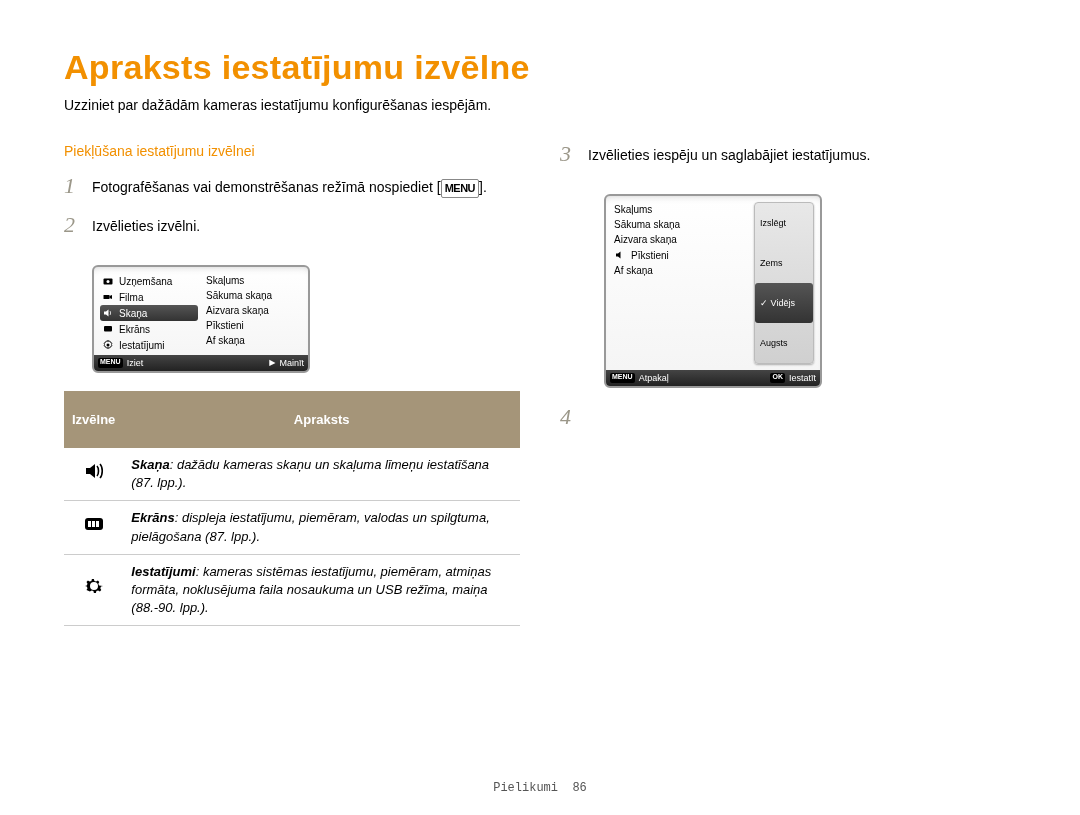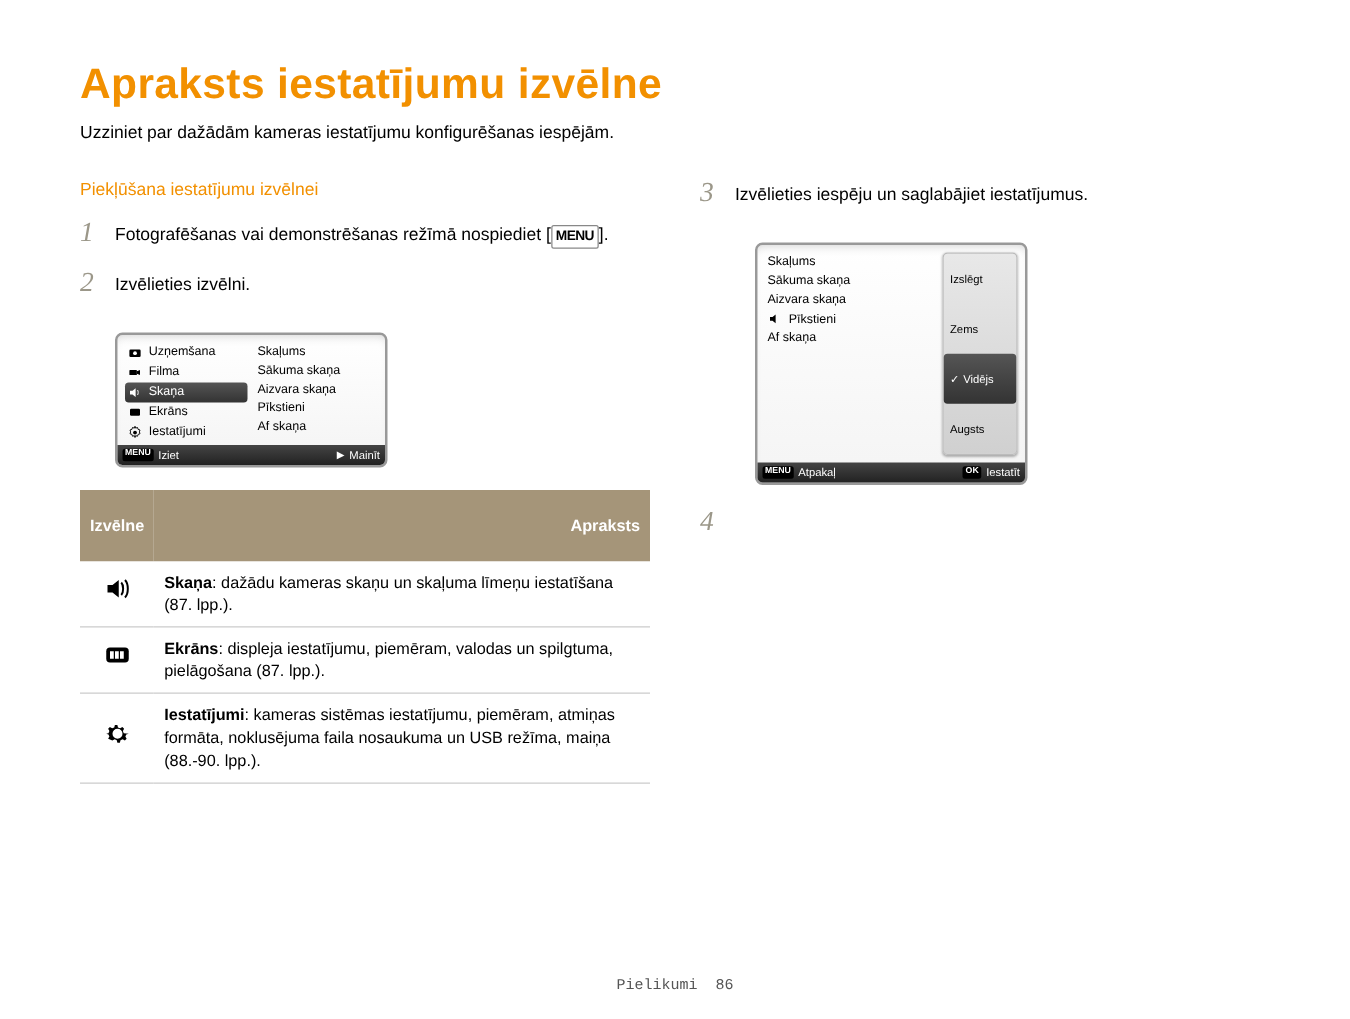--- a/index.html
+++ b/index.html
@@ -111,29 +111,30 @@
   .desc-table {
     width: 100%;
     border-collapse: collapse;
     font-size: 13px;
     margin-top: 8px;
   }
   .desc-table th {
     background: #a59579;
     color: #fff;
     font-weight: 700;
-    text-align: right;
+    text-align: center;
     padding: 21px 8px;
     font-size: 13px;
   }
   .desc-table td {
     border-bottom: 1px solid #ccc;
     padding: 8px 8px;
     vertical-align: top;
     line-height: 1.4;
+    font-style: italic;
   }
   .desc-table .icon-cell { width: 46px; text-align: center; vertical-align: middle;}
   .ico {
     display:inline-flex; width:24px; height:20px; align-items:center; justify-content:center;
   }
   .footer {
     position: absolute;
     bottom: 20px;
     left: 0; right: 0;
     text-align: center;

